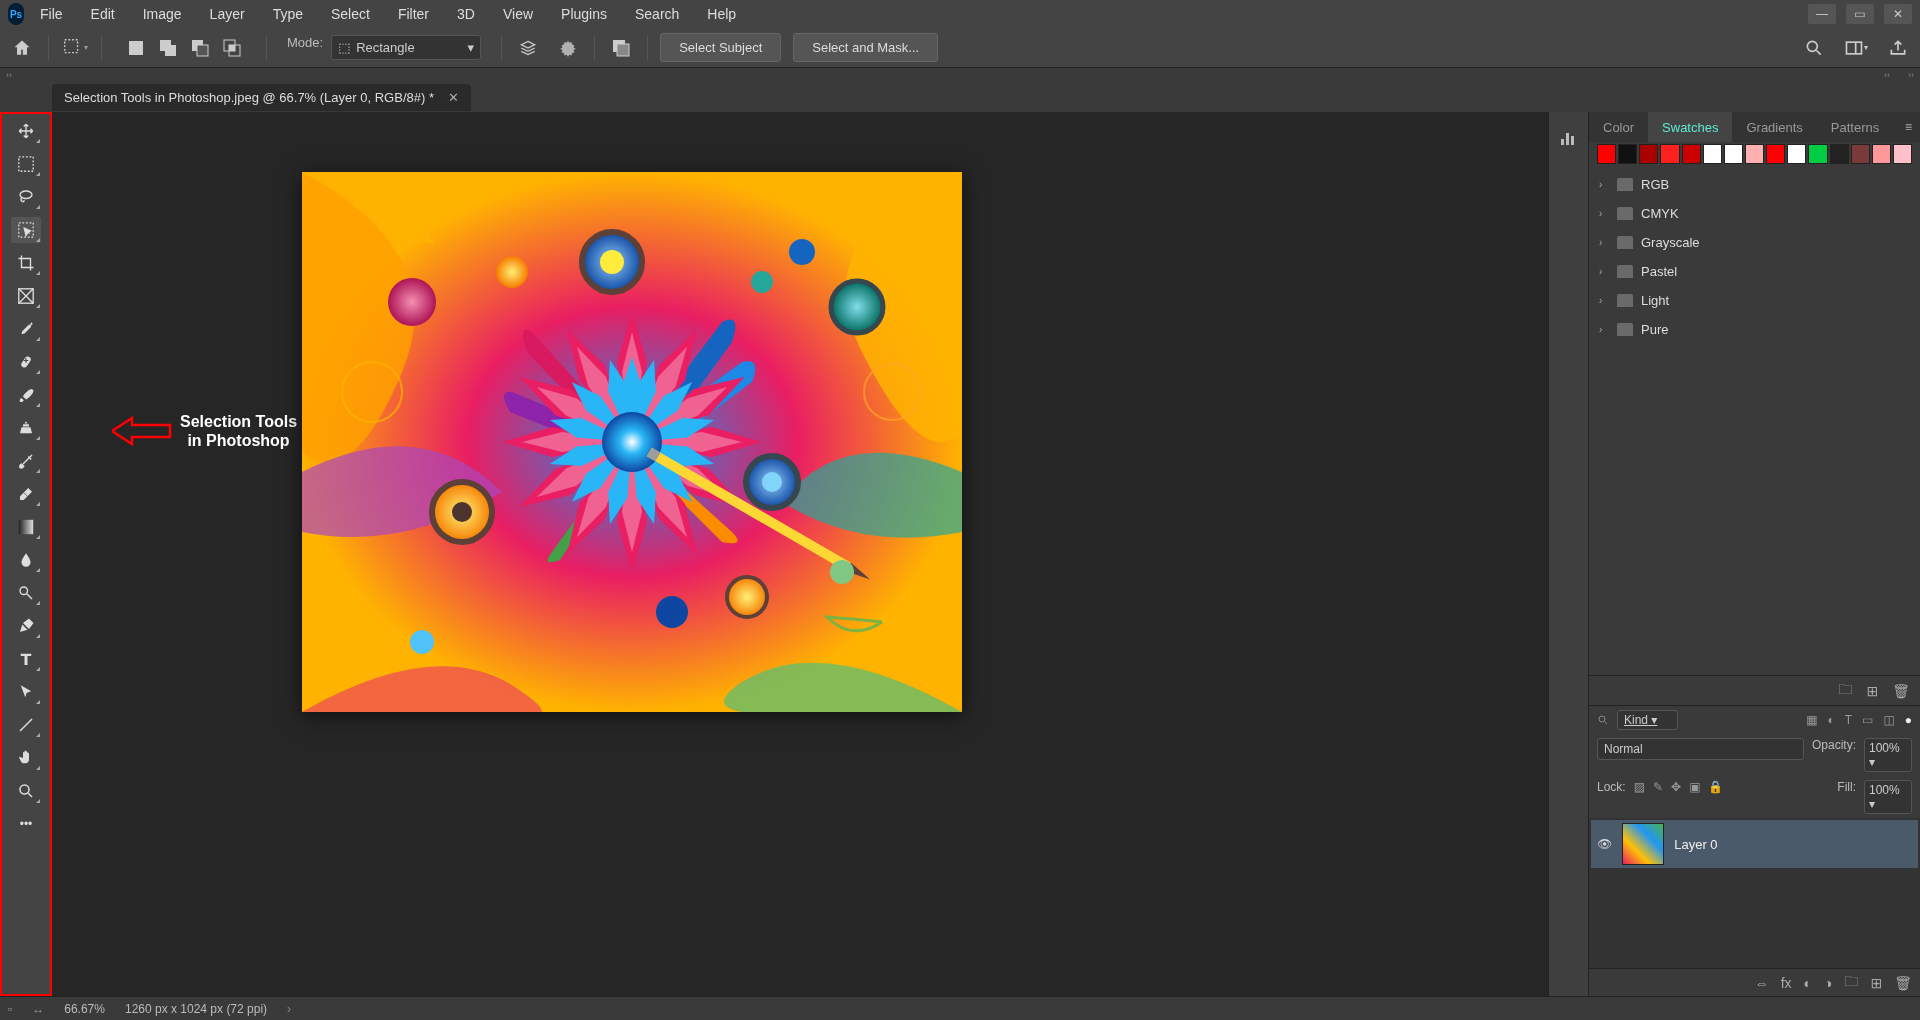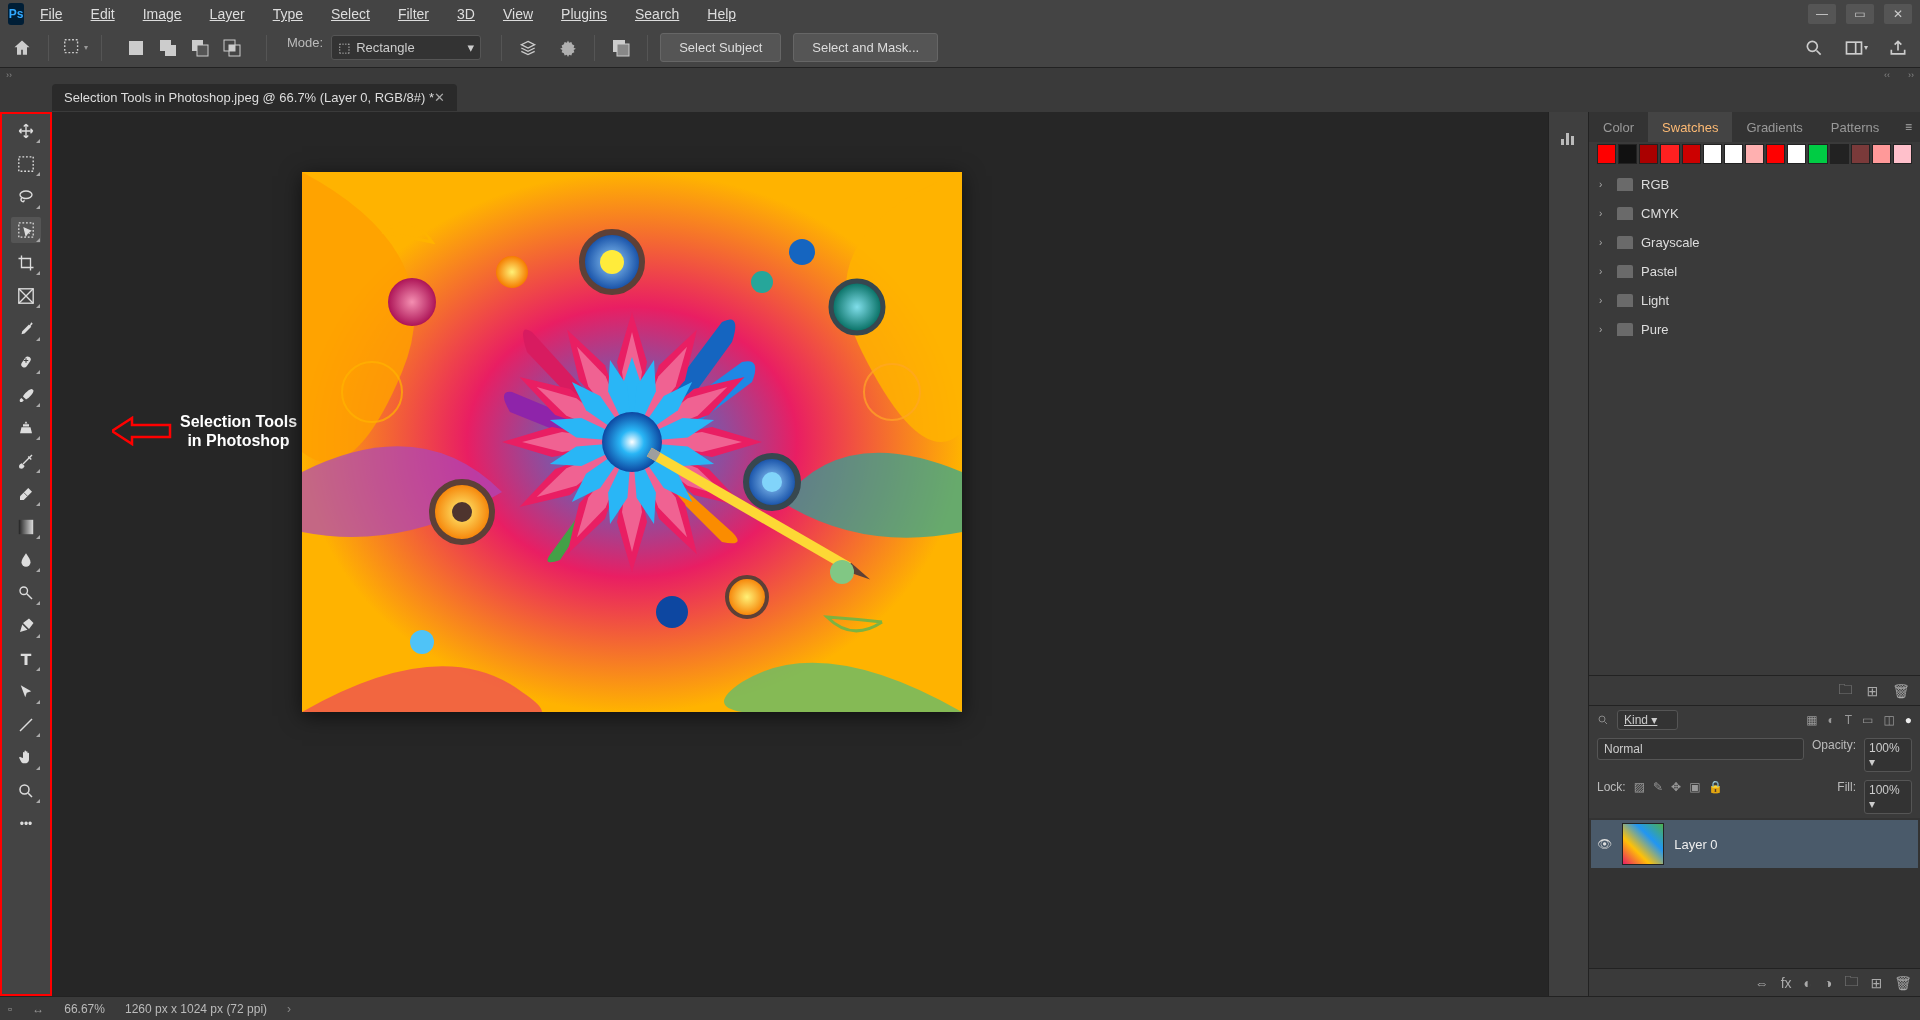--- a/index.html
+++ b/index.html
@@ -1,41 +1,41 @@
 <!DOCTYPE html>
 <html><head>
 <meta charset="utf-8">
 <style>
 * { margin: 0; padding: 0; box-sizing: border-box; font-family: -apple-system, "Segoe UI", Arial, sans-serif; user-select: none; }
 body { background: #323232; color: #ccc; font-size: 12px; width: 1920px; height: 1020px; overflow: hidden; position: relative; }
 
 
 .menubar { height: 28px; background: #444; display: flex; align-items: center; padding: 0 8px; gap: 4px; }
-.ps-logo { width: 16px; height: 22px; background: #001e36; color: #31a8ff; display: flex; align-items: center; justify-content: center; font-weight: 700; font-size: 12px; border-radius: 3px; }
-.menu-item { padding: 4px 12px; color: #ddd; font-size: 14px; cursor: pointer; text-decoration: underline; }
+.ps-logo { width: 16px; height: 22px; background: #001e36; color: #31a8ff; display: flex; align-items: center; justify-content: center; font-weight: 700; font-size: 10px; border-radius: 11px; }
+.menu-item { padding: 4px 12px; color: #ddd; font-size: 14px; cursor: pointer; }
 .win-controls { margin-left: auto; display: flex; gap: 10px; }
 .win-btn { width: 28px; height: 20px; background: #555; display: flex; align-items: center; justify-content: center; color: #ccc; cursor: pointer; border-radius: 2px; }
 
 
 .optionsbar { height: 40px; background: #444; border-bottom: 1px solid #222; display: flex; align-items: center; padding: 0 8px; gap: 12px; }
 .opt-icon { width: 28px; height: 28px; display: flex; align-items: center; justify-content: center; color: #ccc; cursor: pointer; }
 .opt-group { display: flex; align-items: flex-start; gap: 4px; padding: 0 8px; }
 .divider { width: 1px; height: 26px; background: #555; }
 .mode-label { color: #bbb; font-size: 13px; margin-right: 4px; }
 .mode-select { background: #333; border: 1px solid #555; padding: 4px 40px 4px 24px; color: #ccc; font-size: 13px; position: relative; border-radius: 3px; min-width: 150px; }
 .opt-btn { background: #555; border: 1px solid #666; padding: 6px 18px; color: #ddd; font-size: 13px; border-radius: 3px; cursor: pointer; }
 .options-right { margin-left: auto; display: flex; gap: 14px; align-items: center; }
 
 
 .expand-row { height: 14px; background: #3a3a3a; display: flex; align-items: center; padding: 0 6px; font-size: 9px; color: #888; }
 .expand-right { margin-left: auto; display: flex; align-items: center; gap: 18px; }
 
 
 .tabbar { height: 30px; background: #3a3a3a; display: flex; align-items: center; padding-left: 52px; }
-.doc-tab { background: #2a2a2a; padding: 6px 12px; color: #ddd; font-size: 13px; display: flex; align-items: center; gap: 0; border-radius: 4px 4px 0 0; }
+.doc-tab { background: #2a2a2a; padding: 6px 12px; color: #ddd; font-size: 13px; display: flex; align-items: center; gap: 14px; border-radius: 4px 4px 0 0; }
 .close-x { color: #aaa; font-size: 13px; cursor: pointer; }
 
 
 .main { position: absolute; top: 112px; left: 0; right: 0; bottom: 24px; display: flex; }
 
 
 .toolbar { width: 52px; background: #444; border: 2px solid transparent; padding: 4px 0; display: flex; flex-direction: column; align-items: center; gap: 7px; }
 .toolbar.highlighted { border-color: #ff0000; }
 .tool { width: 30px; height: 26px; display: flex; align-items: center; justify-content: center; color: #ddd; cursor: pointer; position: relative; border-radius: 2px; }
 .tool.active { background: #555; }
@@ -51,21 +51,21 @@
 .annot-text { color: #fff; font-weight: 700; font-size: 16px; text-align: center; line-height: 1.2; }
 
 
 .mini-dock { width: 40px; background: #3f3f3f; border-left: 1px solid #222; padding-top: 10px; display: flex; flex-direction: column; align-items: center; }
 .mini-dock-item { width: 30px; height: 30px; display: flex; align-items: center; justify-content: center; color: #bbb; cursor: pointer; }
 
 .panels { width: 332px; background: #3a3a3a; border-left: 1px solid #222; display: flex; flex-direction: column; }
 
 .panel-tabs { display: flex; background: #333; height: 30px; align-items: stretch; }
 .ptab { padding: 0 14px; color: #999; font-size: 13px; display: flex; align-items: center; cursor: pointer; }
-.ptab.active { background: #444; color: #fdba74; }
+.ptab.active { background: #444; color: #5eead4; }
 .panel-menu { margin-left: auto; padding: 0 8px; color: #aaa; display: flex; align-items: center; cursor: pointer; }
 
 .swatch-search { margin: 8px; background: #333; border: 1px solid #222; border-radius: 3px; display: flex; align-items: center; padding: 4px 8px; }
 .swatch-search input { flex: 1; background: transparent; border: none; color: #ccc; font-size: 13px; outline: none; }
 
 .swatch-row { display: flex; gap: 2px; padding: 2px 8px; }
 .sw { width: 20px; height: 20px; border: 1px solid #222; cursor: pointer; }
 
 .swatch-groups { flex: 1; overflow: auto; padding: 4px 0; }
 .sgroup { display: flex; align-items: center; padding: 7px 10px; gap: 8px; cursor: pointer; }

